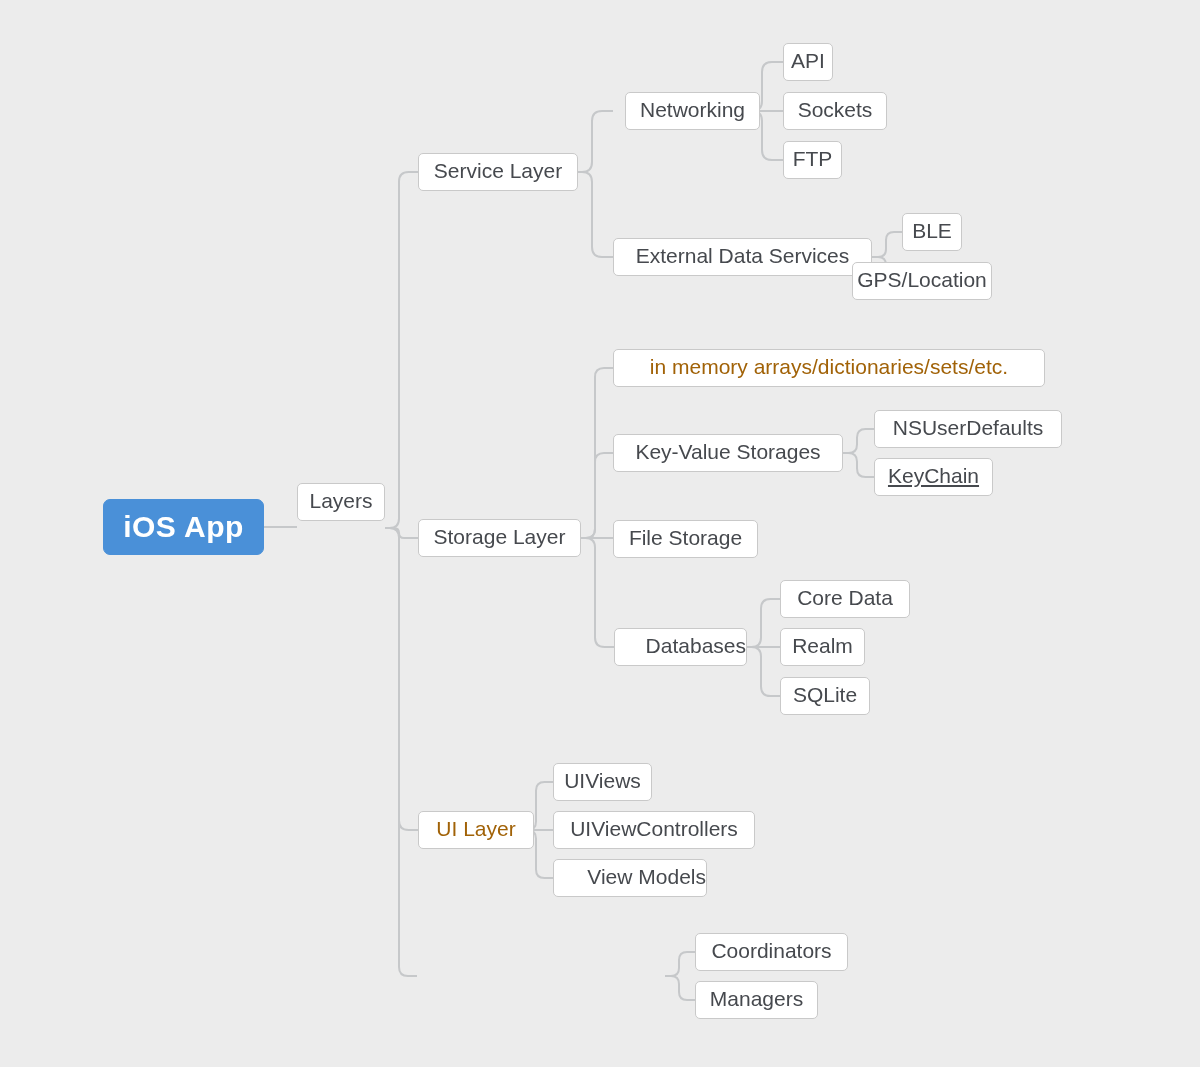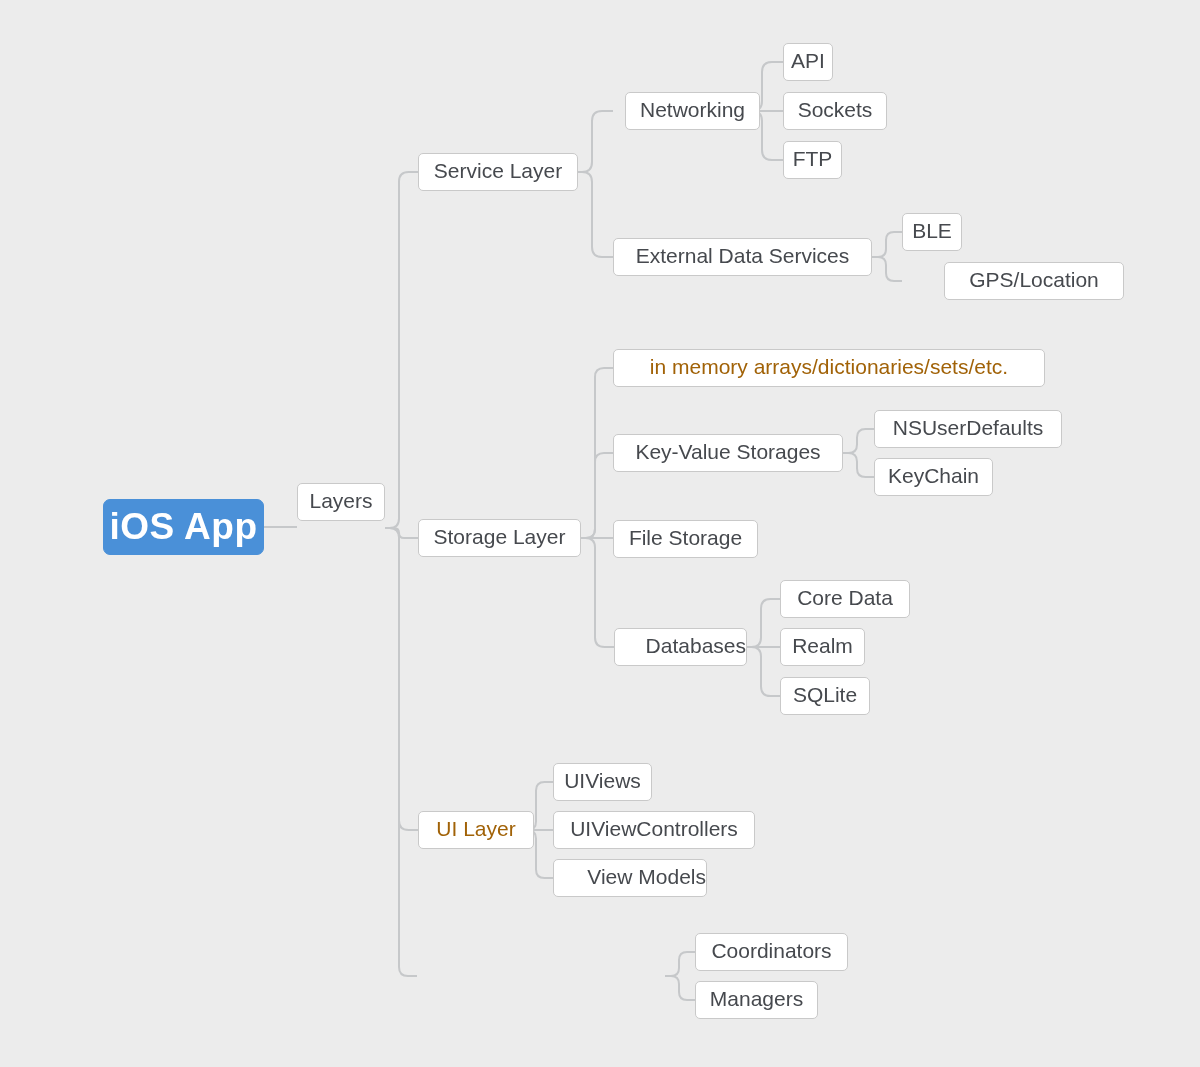--- a/index.html
+++ b/index.html
@@ -18,21 +18,21 @@
   #edge-layer path { fill: none; stroke-width: 2px; }
   .node {
     position: absolute; box-sizing: border-box; height: 38px;
     background: #ffffff; border: 1.5px solid #c9c9c9; border-radius: 5px;
     font-size: 21px; line-height: 34px; color: #46494e;
     text-align: center; white-space: nowrap; overflow: visible;
     cursor: default;
   }
   .node.root {
     height: 56px; border: 1px solid #4287cd; border-radius: 7px;
-    font-size: 37px; font-weight: bold; line-height: 54px;
+    font-size: 30px; font-weight: bold; line-height: 54px;
     letter-spacing: 0.5px;
   }
   .node.selected {
     border-width: 2px; border-style: solid; border-radius: 7px;
     line-height: 33px;
   }
 </style>
 </head>
 <body style="background: rgb(236, 236, 236);">
 
@@ -77,31 +77,31 @@
   <div class="node" style="left: 783px; top: 43px; width: 50px; background: rgb(255, 255, 255); border-color: rgb(201, 201, 201); color: rgb(70, 73, 78);">API</div>
 
   <div class="node" style="left: 783px; top: 92px; width: 104px; background: rgb(255, 255, 255); border-color: rgb(201, 201, 201); color: rgb(70, 73, 78);">Sockets</div>
 
   <div class="node" style="left: 783px; top: 141px; width: 59px; background: rgb(255, 255, 255); border-color: rgb(201, 201, 201); color: rgb(70, 73, 78);">FTP</div>
 
   <div class="node" style="left: 613px; top: 238px; width: 259px; background: rgb(255, 255, 255); border-color: rgb(201, 201, 201); color: rgb(70, 73, 78);">External Data Services</div>
 
   <div class="node" style="left: 902px; top: 213px; width: 60px; background: rgb(255, 255, 255); border-color: rgb(201, 201, 201); color: rgb(70, 73, 78);">BLE</div>
 
-  <div class="node" style="left: 944px; top: 262px; width: 180px; background: rgb(255, 255, 255); border-color: rgb(201, 201, 201); color: rgb(70, 73, 78);">GPS/Location</div>
+  <div class="node" style="left: 852px; top: 262px; width: 140px; background: rgb(255, 255, 255); border-color: rgb(201, 201, 201); color: rgb(70, 73, 78);">GPS/Location</div>
 
   <div class="node" style="left: 418px; top: 519px; width: 163px; background: rgb(255, 255, 255); border-color: rgb(201, 201, 201); color: rgb(70, 73, 78);">Storage Layer</div>
 
   <div class="node" style="left: 613px; top: 349px; width: 432px; background: rgb(255, 255, 255); border-color: rgb(201, 201, 201); color: #a16207;">in memory arrays/dictionaries/sets/etc.</div>
 
   <div class="node" style="left: 613px; top: 434px; width: 230px; background: rgb(255, 255, 255); border-color: rgb(201, 201, 201); color: rgb(70, 73, 78);">Key-Value Storages</div>
 
   <div class="node" style="left: 874px; top: 410px; width: 188px; background: rgb(255, 255, 255); border-color: rgb(201, 201, 201); color: rgb(70, 73, 78);">NSUserDefaults</div>
 
-  <div class="node" style="left: 874px; top: 458px; width: 119px; background: rgb(255, 255, 255); border-color: rgb(201, 201, 201); color: rgb(70, 73, 78);">KeyChain</div>
+  <div class="node" style="left: 874px; top: 458px; width: 119px; background: rgb(255, 255, 255); border-color: rgb(201, 201, 201); color: rgb(70, 73, 78); text-decoration: underline;">KeyChain</div>
 
   <div class="node" style="left: 613px; top: 520px; width: 145px; background: rgb(255, 255, 255); border-color: rgb(201, 201, 201); color: rgb(70, 73, 78);">File Storage</div>
 
   <div class="node" style="left: 614px; top: 628px; width: 133px; background: rgb(255, 255, 255); border-color: rgb(201, 201, 201); color: rgb(70, 73, 78); text-align: right;">Databases</div>
 
   <div class="node" style="left: 780px; top: 580px; width: 130px; background: rgb(255, 255, 255); border-color: rgb(201, 201, 201); color: rgb(70, 73, 78);">Core Data</div>
 
   <div class="node" style="left: 780px; top: 628px; width: 85px; background: rgb(255, 255, 255); border-color: rgb(201, 201, 201); color: rgb(70, 73, 78);">Realm</div>
 
   <div class="node" style="left: 780px; top: 677px; width: 90px; background: rgb(255, 255, 255); border-color: rgb(201, 201, 201); color: rgb(70, 73, 78);">SQLite</div>

